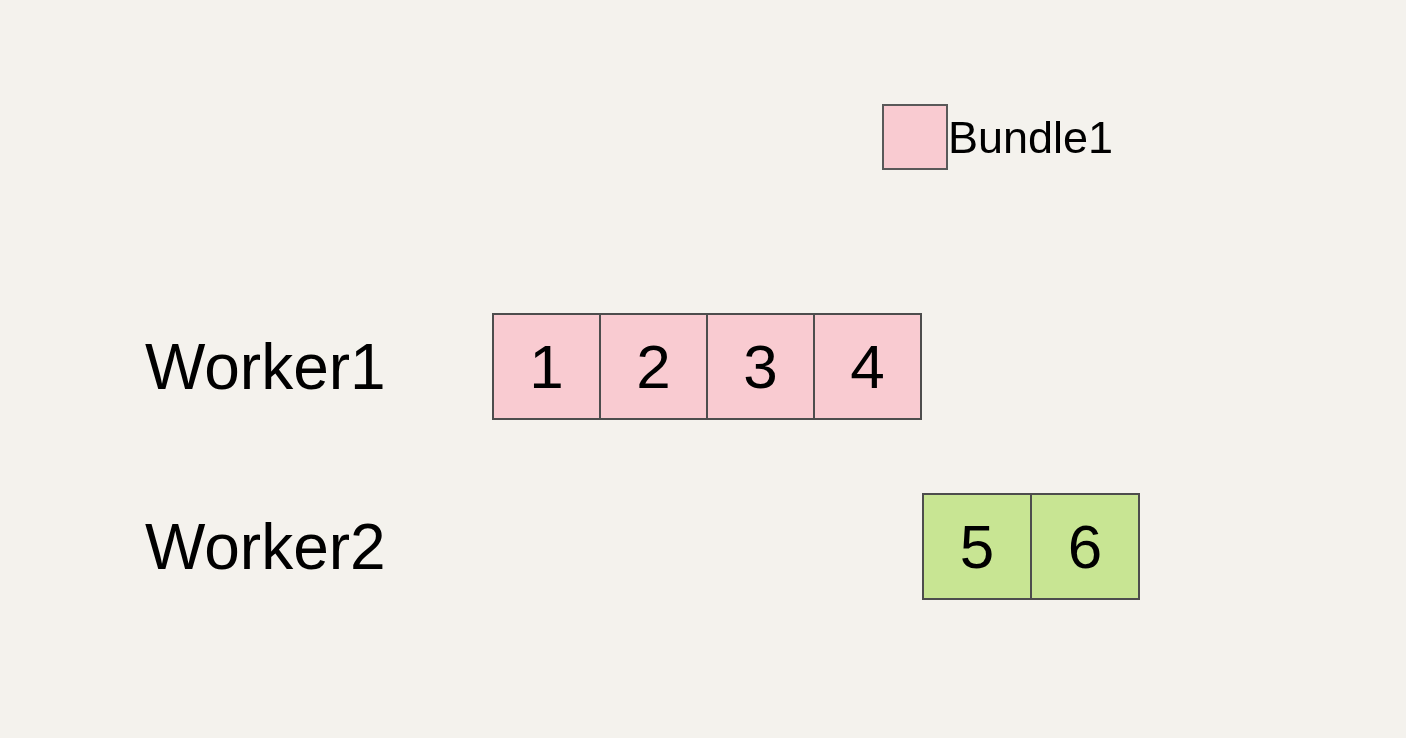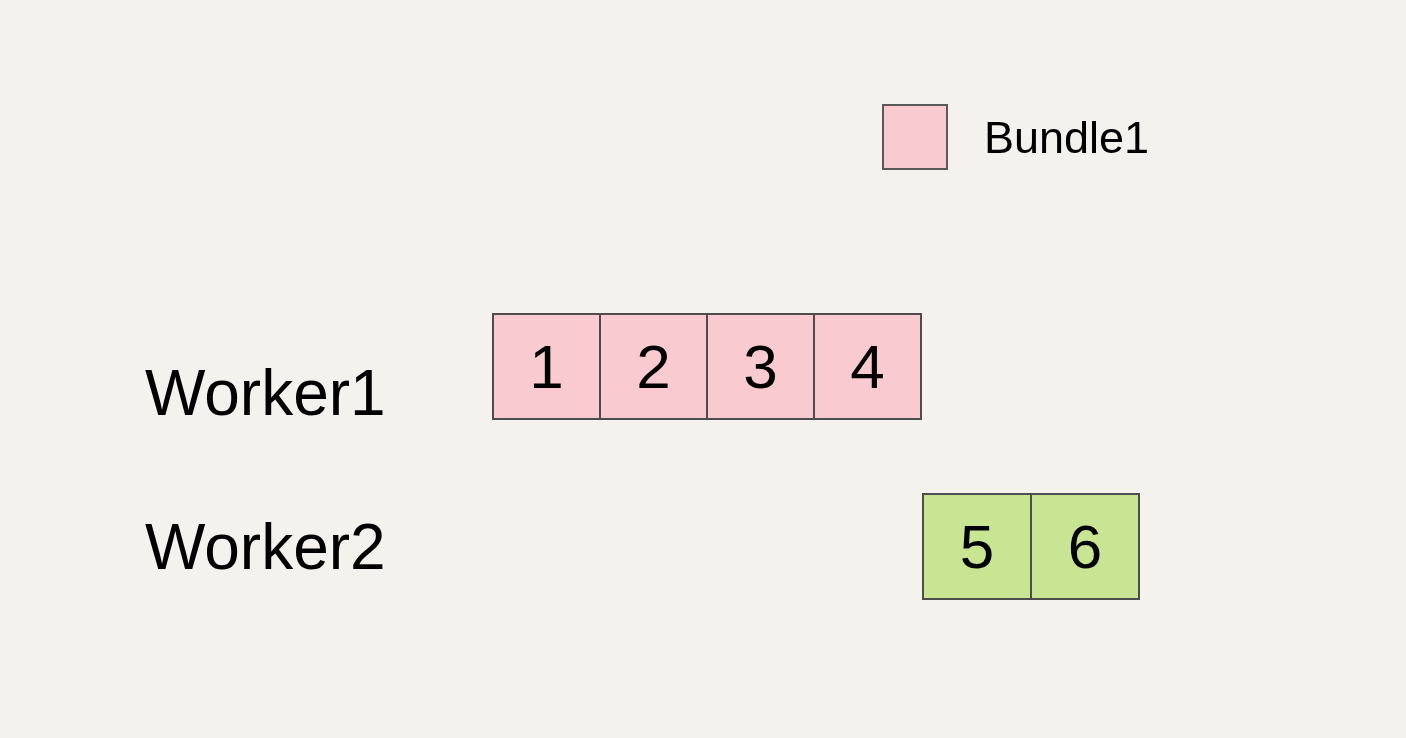--- a/index.html
+++ b/index.html
@@ -31,37 +31,36 @@
   }
   .legend-swatch {
     width: 62px;
     height: 62px;
     border: 2px solid #595959;
     box-sizing: content-box;
   }
   .swatch-bundle1 { background: #F9CBD1; }
   .swatch-bundle2 { background: #C8E593; }
   .legend-label {
-    margin-left: 36px;
     font-size: 45px;
     line-height: 1;
     color: #000000;
   }
 
   
   .worker-label {
     position: absolute;
     left: 145px;
     transform: translateY(-50%);
     font-size: 64px;
     line-height: 1;
     color: #000000;
     white-space: nowrap;
   }
-  .worker1-label { top: 367px; margin-top: 26px; }
+  .worker1-label { top: 367px; }
   .worker2-label { top: 547px; }
 
   
   .cell-bar {
     position: absolute;
     display: flex;
     height: 107px;
     box-sizing: border-box;
   }
   .worker1-bar {

